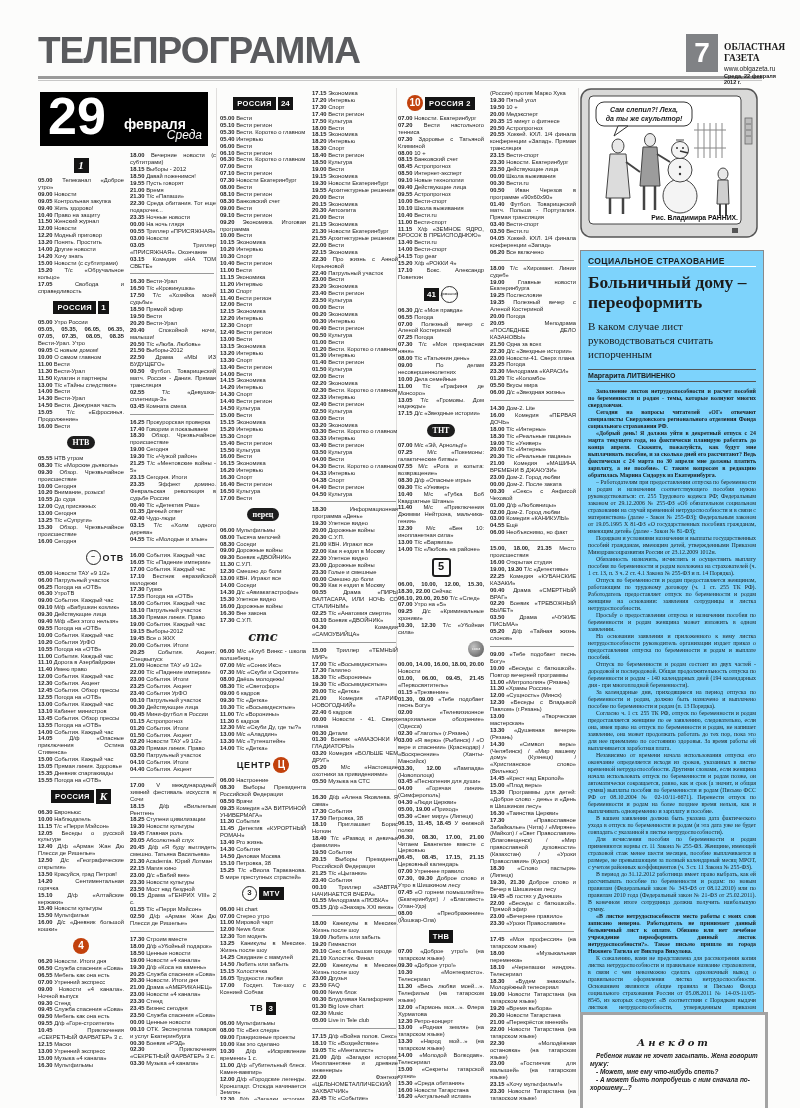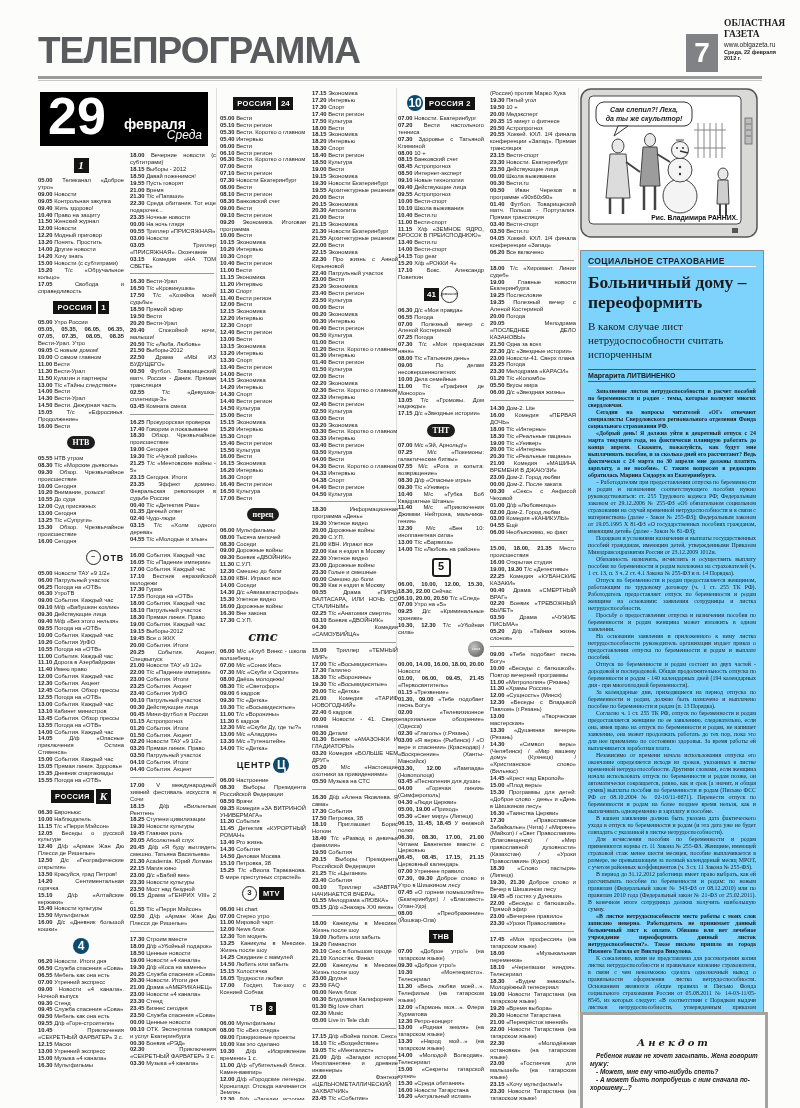--- a/index.html
+++ b/index.html
@@ -2,42 +2,42 @@
 <html><head>
 <meta charset="utf-8">
 <style>
   html,body{margin:0;padding:0;background:#e8e8e8;}
   #page{position:relative;width:800px;height:1108px;background:#fcfcfb;font-family:"Liberation Sans",sans-serif;color:#1c1c1c;overflow:hidden;margin:0 auto;}
   
   .hdr-title{position:absolute;left:38px;top:30px;font-size:37px;font-weight:700;color:#5a5b5e;letter-spacing:-1px;}
   .hdr-rule{position:absolute;left:38px;top:76px;width:724px;height:3px;background:#9a9a9a;}
   .hdr-rule2{position:absolute;left:38px;top:80px;width:724px;height:1px;background:#c7c7c7;}
   .pageno{position:absolute;left:686px;top:34px;width:32px;height:38px;background:#808285;color:#fff;font-size:28px;font-weight:700;text-align:center;line-height:38px;}
-  .paper{position:absolute;left:724px;top:18px;width:60px;}
+  .paper{position:absolute;left:724px;top:42px;width:60px;}
   .paper .pn{font-family:"Liberation Serif",serif;font-weight:700;font-size:9.5px;line-height:11px;}
   .paper .pu{font-size:6.5px;margin-top:1px;}
   .paper .pd{font-size:5.5px;font-weight:700;margin-top:1px;}
   
   .dateblk{position:absolute;left:40px;top:92px;width:168px;height:54px;background:#000;color:#fff;}
   .dateblk .d{position:absolute;left:8px;top:-6px;font-size:52px;font-weight:700;}
   .dateblk .m{position:absolute;left:84px;top:24px;font-size:14px;font-weight:700;}
   .dateblk .w{position:absolute;right:6px;bottom:4px;font-size:12px;font-weight:400;font-style:italic;}
   
   .subcol{position:absolute;overflow:hidden;}
   .pi{font-size:5.8px;line-height:6.9px;text-align:justify;margin:0;}
   .pi b{font-weight:700;}
   .chdiv{border-top:1px solid #999;margin:4px 2px 4px 0;}
   .logo{display:flex;align-items:center;justify-content:center;gap:2px;margin:5px auto 4px;min-height:16px;}
   .logo.otv,.logo.soyuz{flex-direction:row;justify-content:flex-end;}
   .seg{display:inline-block;white-space:nowrap;}
   .seg-bar{background:#141414;color:#fff;font-weight:700;font-size:7.5px;padding:2px 4px;letter-spacing:.4px;}
   .seg-box{background:#141414;color:#fff;font-weight:700;font-size:8px;padding:2px 3px;}
   .seg-boxsq{background:#141414;color:#fff;width:15px;height:15px;line-height:15px;text-align:center;font-family:"Liberation Serif",serif;font-style:italic;font-weight:700;font-size:11px;}
   .seg-circle{border:1px solid #222;border-radius:50%;width:13px;height:13px;line-height:12px;text-align:center;font-weight:700;font-size:7px;}
-  .seg-circle-dark{background:#0c4a6e;color:#fff;border-radius:50%;width:16px;height:16px;line-height:16px;text-align:center;font-weight:700;font-size:12px;}
+  .seg-circle-dark{background:#c2410c;color:#fff;border-radius:50%;width:16px;height:16px;line-height:16px;text-align:center;font-weight:700;font-size:10px;}
   .seg-plain{font-weight:700;font-size:9px;letter-spacing:.8px;}
   .seg-script{font-family:"DejaVu Serif",serif;font-style:italic;font-weight:700;font-size:13px;color:#222;}
   .seg-round{background:#1d1d1d;color:#fff;border-radius:8px;padding:2px 6px;font-weight:700;font-size:8px;font-family:Liberation Serif, serif;}
   .seg-circle-sm{border:1px solid #333;border-radius:50%;width:15px;height:15px;font-size:3.6px;display:inline-flex;align-items:center;justify-content:center;}
   .seg-box5{border:2px solid #1d1d1d;border-radius:3px;width:15px;height:15px;line-height:13px;text-align:center;font-weight:700;font-size:11px;}
   .seg-circle-grad{background:radial-gradient(circle at 35% 35%,#c2c2c2,#4f4f4f);color:#fff;border-radius:50%;width:16px;height:16px;font-size:3.6px;display:inline-flex;align-items:center;justify-content:center;}
   .vrule{position:absolute;top:88px;width:1px;height:1008px;background:#e0dedd;}
   
   .cartoon{position:absolute;left:580px;top:88px;width:184px;height:156px;}
   
@@ -816,21 +816,21 @@
       <path d="M38 38 L34 48 L48 38 Z" fill="#fff" stroke="#333" stroke-width="1"></path>
       <text x="64" y="24" text-anchor="middle" font-size="7" font-style="italic" font-weight="bold" fill="#222">Сам слепил?! Леха,</text>
       <text x="64" y="33" text-anchor="middle" font-size="7" font-style="italic" font-weight="bold" fill="#222">да ты же скульптор!</text>
       <text x="158" y="132" text-anchor="end" font-size="6.8" font-weight="bold" fill="#111">Рис. Владимира РАННИХ.</text>
     </svg>
   </div>
 
   <div class="article">
     <div class="kicker">СОЦИАЛЬНОЕ СТРАХОВАНИЕ</div>
     <div class="headline">Больничный дому – переоформить</div>
-    <div class="subhead">В каком случае лист нетрудоспособности считать испорченным</div>
+    <div class="subhead">В каком случае лист руководствоваться считать испорченным</div>
     <div class="byline">Маргарита ЛИТВИНЕНКО</div>
     <div class="body" id="article-body">
         <p class="bld">Заполнение листов нетрудоспособности и расчет пособий по беременности и родам - темы, которые волнуют многих свердловчан.</p>
         <p class="bld">Сегодня на вопросы читателей «ОГ» отвечают специалисты Свердловского регионального отделения Фонда социального страхования РФ.</p>
         <p class="bld">«Добрый день! Я должна уйти в декретный отпуск с 24 марта текущего года, но фактически планирую работать до конца апреля. Скажите, пожалуйста, как будут мне выплачивать пособие, и за сколько дней его рассчитают? Ведь фактически с 24 марта по 30 апреля мне должны платить зарплату, а не пособие». С таким вопросом в редакцию обратилась Марина Сидорук из Екатеринбурга.</p>
         <p>– Работодателям при предоставлении отпуска по беременности и родам и назначении соответствующего пособия нужно руководствоваться: ст. 255 Трудового кодекса РФ; Федеральным законом от 29.12.2006 № 255-ФЗ «Об обязательном социальном страховании на случай временной нетрудоспособности и в связи с материнством» (далее - Закон № 255-ФЗ); Федеральным законом от 19.05.1995 X 81-ФЗ «О государственных пособиях гражданам, имеющим детей» (далее - Закон № 81-ФЗ);</p>
         <p>Порядком и условиями назначения и выплаты государственных пособий гражданам, имеющим детей, утвержденными Приказом Минздравсоцразвития России от 23.12.2009 1012н.</p>
         <p>Обязанность назначить, исчислить и осуществить выплату пособия по беременности и родам возложена на страхователей (ч. 1 ст. 13, п. 3 ч. 2 ст. 4.1 Закона № 255-ФЗ и п. 14 Порядка).</p>
         <p>Отпуск по беременности и родам предоставляется женщинам, работающим по трудовому договору (ч. 1 ст. 255 ТК РФ). Работодатель предоставляет отпуск по беременности и родам женщине на основании: заявления сотрудницы и листка нетрудоспособности.</p>
         <p>Просьбу о предоставлении отпуска и назначении пособия по беременности и родам женщина может изложить в одном заявлении.</p>

